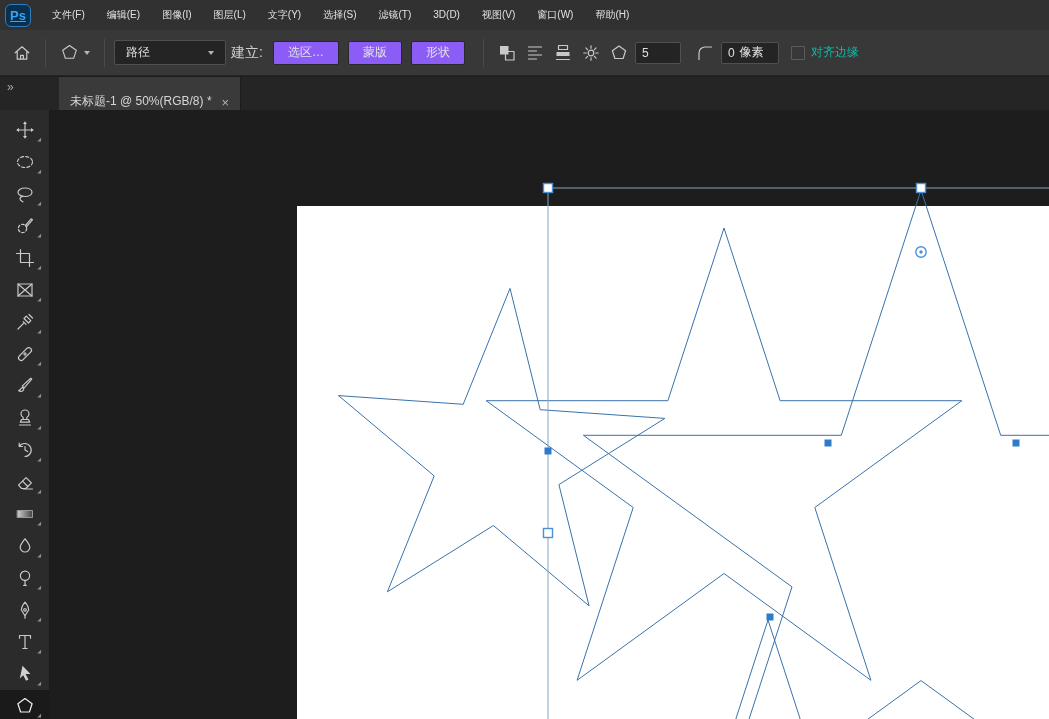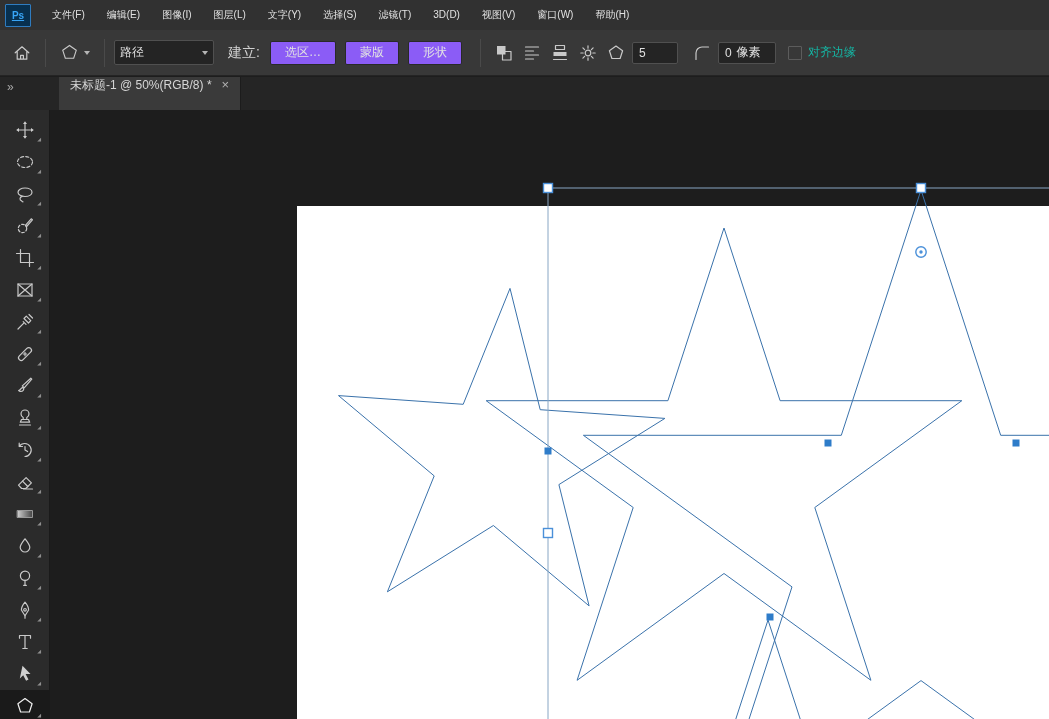--- a/index.html
+++ b/index.html
@@ -7,60 +7,60 @@
     width:1049px;height:719px;position:relative;overflow:hidden;
     background:#1d1d1d;font-family:"Liberation Sans",sans-serif;
     -webkit-font-smoothing:antialiased;
   }
   
   .menubar{
     position:absolute;left:0;top:0;right:0;height:30px;background:#313131;
     border-bottom:1px solid #232323;display:flex;align-items:center;z-index:10;
   }
   .ps-badge{
-    width:24px;height:21px;margin:0 10px 0 5px;border-radius:1px;
+    width:24px;height:21px;margin:0 10px 0 5px;border-radius:6px;
     background:#08304f;border:1px solid #2f7cc0;color:#38a4f5;
-    font-size:10px;font-weight:bold;display:flex;align-items:center;justify-content:center;text-decoration:underline;
+    font-size:13px;font-weight:bold;display:flex;align-items:center;justify-content:center;text-decoration:underline;
   }
   .menu-item{color:#e2e2e2;font-size:10px;padding:0 11px;line-height:30px;cursor:default;white-space:nowrap}
   
   .optionsbar{
     position:absolute;left:0;top:30px;right:0;height:46px;background:#383838;
     border-bottom:1px solid #242424;display:flex;align-items:center;z-index:10;
     padding-left:8px;box-sizing:border-box;
   }
   .obar-icon{display:flex;align-items:center;justify-content:center;width:28px;height:28px;flex:none}
   .obar-icon svg{width:20px;height:20px}
   .obar-icon svg *, .tool svg *{stroke:#c9c9c9;fill:none;stroke-width:1.2;stroke-linecap:round;stroke-linejoin:round}
   .vdiv{width:1px;height:28px;background:#4a4a4a;margin:0 9px;flex:none}
   .tool-preset{display:flex;align-items:center;gap:5px;padding:3px 5px;border-radius:2px}
   .caret{width:0;height:0;border-left:3.5px solid transparent;border-right:3.5px solid transparent;border-top:4px solid #b5b5b5}
   .mode-select{
     width:88px;height:23px;background:#242424;border:1px solid #505050;border-radius:2px;
     color:#dedede;font-size:12px;display:flex;align-items:center;justify-content:space-between;
-    padding:0 5px;margin-right:14px;
+    padding:0 11px;margin-right:5px;
   }
   .obar-label{color:#d0d0d0;font-size:14px;margin-right:10px;white-space:nowrap}
   .obar-btn{
     height:24px;padding:0 14px;margin-right:9px;background:#8b5cf6;border:1px solid #292929;
     border-radius:2px;color:#e3e3e3;font-size:12px;white-space:nowrap;cursor:default;
   }
   .field{
     height:22px;background:#242424;border:1px solid #505050;border-radius:2px;
     color:#e0e0e0;font-size:12px;padding:0 6px;box-sizing:border-box;
   }
   .sides-input{width:46px;margin:0 10px 0 2px}
   .radius-field{display:flex;align-items:center;gap:5px;margin:0 12px 0 2px;min-width:58px}
   .checkbox{width:12px;height:12px;border:1px solid #5c5c5c;border-radius:1px;background:transparent;margin-right:6px;flex:none}
   .disabled-label{color:#14b8a6;font-size:12px;white-space:nowrap}
   
   .tabbar{position:absolute;left:0;top:77px;right:0;height:33px;background:#252525;z-index:9;display:flex;align-items:stretch}
   .collapse{width:50px;color:#a8a8a8;font-size:12px;display:flex;align-items:flex-start;justify-content:flex-start;padding:3px 0 0 7px;box-sizing:border-box}
   .doc-tab{
-    margin-left:9px;background:#3a3a3a;border-right:1px solid #1c1c1c;display:flex;align-items:flex-start;
+    margin-left:9px;background:#3a3a3a;border-right:1px solid #1c1c1c;display:flex;align-items:flex-end;
     padding:0 11px;color:#d6d6d6;font-size:12px;gap:10px;white-space:nowrap;
   }
   .doc-tab .close{color:#b2b2b2;font-size:13px}
   
   .toolbar{
     position:absolute;left:0;top:110px;bottom:0;width:50px;background:#2b2b2b;
     border-right:1px solid #1a1a1a;z-index:8;display:flex;flex-direction:column;padding-top:4px;box-sizing:border-box;
   }
   .tool{width:50px;height:32px;flex:none;display:flex;align-items:center;justify-content:center;position:relative}
   .tool svg{width:20px;height:20px}

